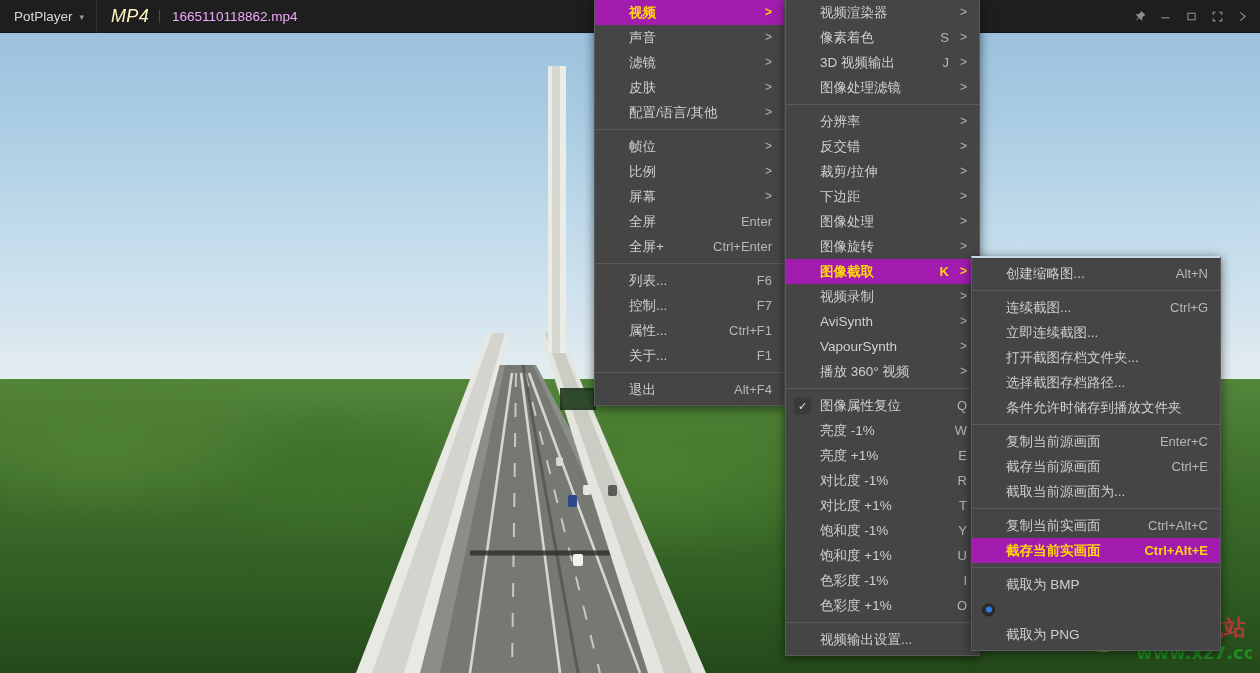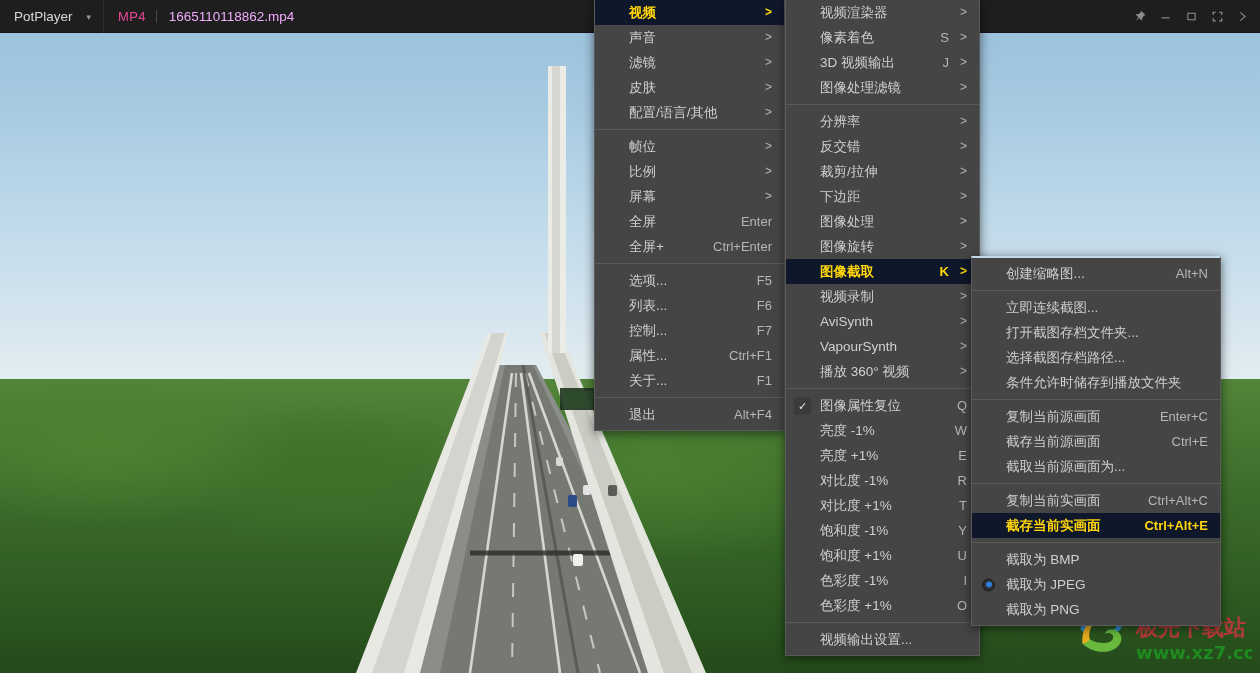--- a/index.html
+++ b/index.html
@@ -12,26 +12,26 @@
   
   #app { position:relative; width:1260px; height:673px; background:#1b1b1b; overflow:hidden; }
 
   
   #titlebar {
     position:absolute; left:0; top:0; width:1260px; height:33px;
     background:#1e1e1e; display:flex; align-items:center; z-index:40;
     border-bottom:1px solid #151515;
   }
   .tb-brand {
-    display:flex; align-items:center; gap:14px;
+    display:flex; align-items:center; gap:7px;
     padding:0 12px 0 14px; height:33px; color:#d8d8d8; font-size:13.5px;
   }
   .tb-caret { font-size:9px; color:#9a9a9a; transform:translateY(1px); }
   .tb-sep { width:1px; height:33px; background:#2f2f2f; }
-  .tb-type { color:#ec4899; font-size:13px; padding:0 10px 0 14px; letter-spacing:.3px; }
+  .tb-type { color:#fef9c3; font-size:18px; padding:0 10px 0 14px; letter-spacing:.3px;font-style:italic; }
   .tb-bar { width:1px; height:13px; background:#4a4a4a; }
   .tb-file { color:#f0abfc; font-size:13.5px; padding-left:12px; }
   .tb-spacer { flex:1; }
   .tb-ctrls { display:flex; align-items:center; height:33px; padding-right:4px; }
   .tb-btn {
     width:26px; height:33px; display:flex; align-items:center; justify-content:center;
     color:#8d8d8d;
   }
   .tb-btn svg { display:block; }
 
@@ -104,21 +104,21 @@
     color:#cfcfcf;
   }
   .mi {
     position:relative; display:flex; align-items:center;
     height:25px; padding:0 12px 0 34px;
     white-space:nowrap; line-height:25px;
   }
   .mi .lbl { flex:1; color:#cfcfcf; }
   .mi .acc { color:#b6b6b6; padding-left:26px; font-size:13px; }
   .mi .arw { color:#b6b6b6; font-size:12px; width:10px; text-align:right; margin-left:8px; }
-  .mi.hl { background:#0f172a; }
+  .mi.hl { background:#a21caf; }
   .mi.hl .lbl, .mi.hl .acc, .mi.hl .arw { color:#ffd60a; font-weight:bold; }
   .msep { height:1px; background:#5a5a5a; margin:4px 0; }
 
   .mark {
     position:absolute; left:8px; top:50%; transform:translateY(-50%);
     width:17px; height:17px; display:flex; align-items:center; justify-content:center;
   }
   .chk {
     width:17px; height:17px; border-radius:3px; background:#3a3a3a;
     display:flex; align-items:center; justify-content:center;
@@ -285,24 +285,20 @@
       <div class="mi">
         <span class="lbl">全屏</span>
         <span class="acc">Enter</span>
       </div>
       <div class="mi">
         <span class="lbl">全屏+</span>
         <span class="acc">Ctrl+Enter</span>
       </div>
       <div class="msep"></div>
       <div class="mi">
-        <span class="lbl">选项...</span>
-        <span class="acc">F5</span>
-      </div>
-      <div class="mi">
         <span class="lbl">列表...</span>
         <span class="acc">F6</span>
       </div>
       <div class="mi">
         <span class="lbl">控制...</span>
         <span class="acc">F7</span>
       </div>
       <div class="mi">
         <span class="lbl">属性...</span>
         <span class="acc">Ctrl+F1</span>
@@ -427,20 +423,24 @@
         <span class="lbl">视频输出设置...</span>
       </div>
     </div>
   <div class="menu" id="menu3">
       <div class="mi">
         <span class="lbl">创建缩略图...</span>
         <span class="acc">Alt+N</span>
       </div>
       <div class="msep"></div>
       <div class="mi">
+        <span class="lbl">连续截图...</span>
+        <span class="acc">Ctrl+G</span>
+      </div>
+      <div class="mi">
         <span class="lbl">立即连续截图...</span>
       </div>
       <div class="mi">
         <span class="lbl">打开截图存档文件夹...</span>
       </div>
       <div class="mi">
         <span class="lbl">选择截图存档路径...</span>
       </div>
       <div class="mi">
         <span class="lbl">条件允许时储存到播放文件夹</span>
@@ -469,20 +469,19 @@
       <div class="msep"></div>
       <div class="mi">
         <span class="lbl">截取为 BMP</span>
       </div>
       <div class="mi">
         <span class="mark">
           <span class="rad">
             <i></i>
           </span>
         </span>
-        <span class="lbl">截取为 JPEG</span>
       </div>
       <div class="mi">
         <span class="lbl">截取为 PNG</span>
       </div>
     </div>
 
 </div>
 
 </body></html>

